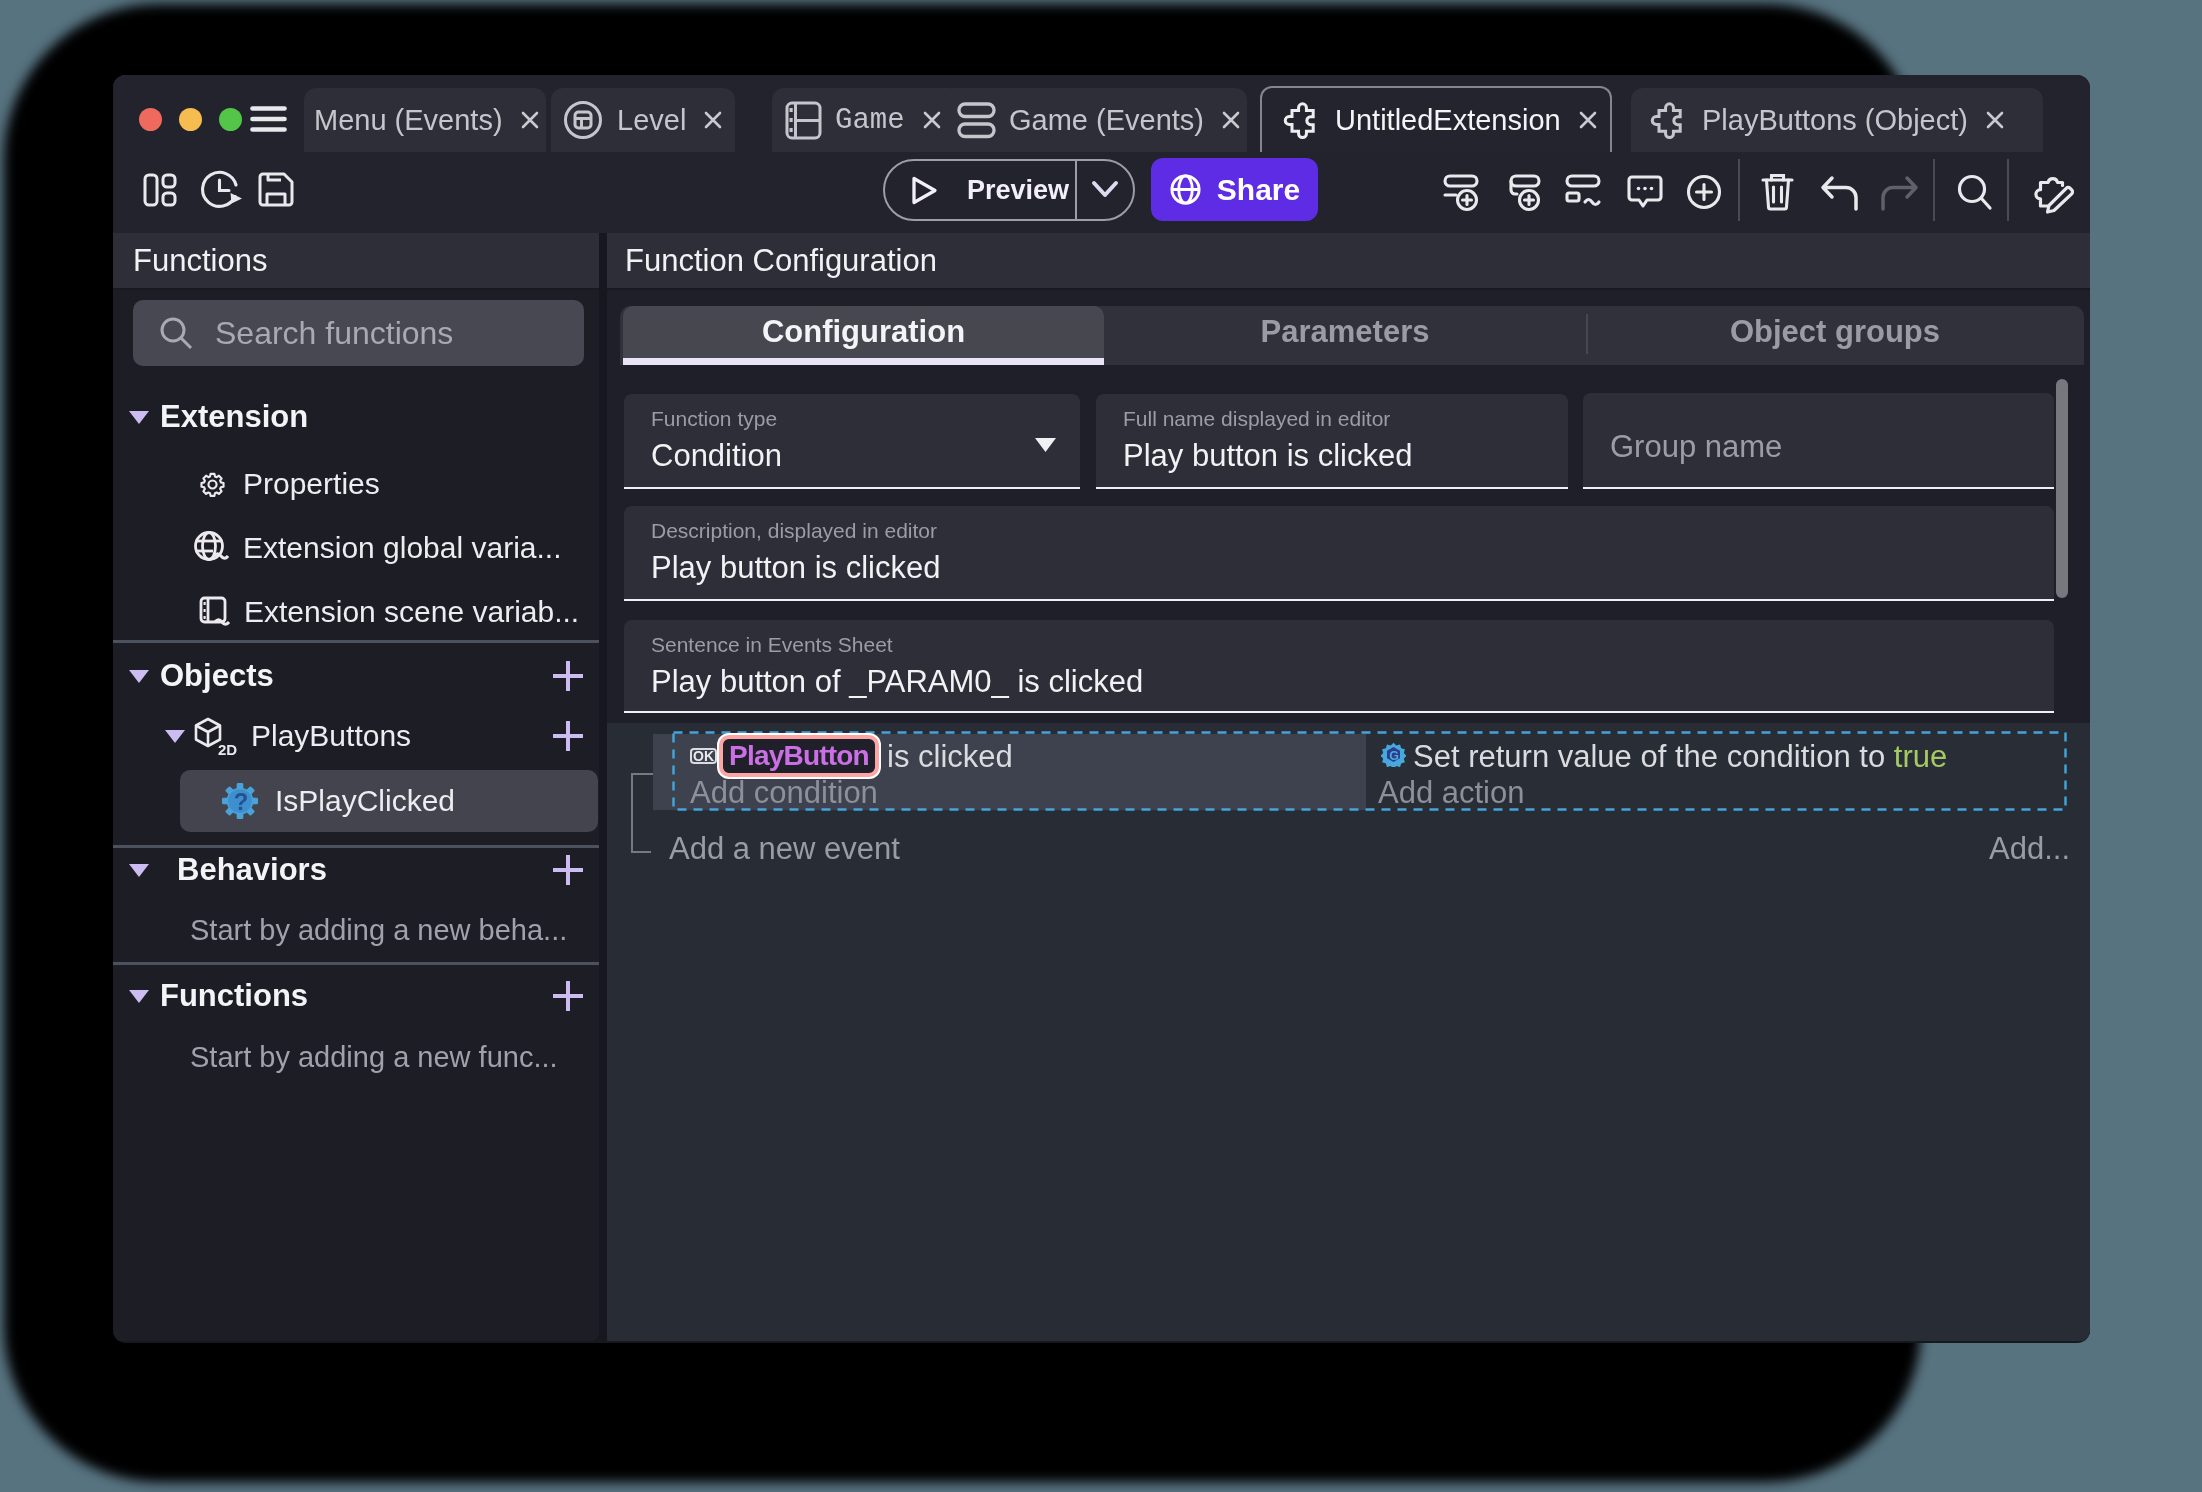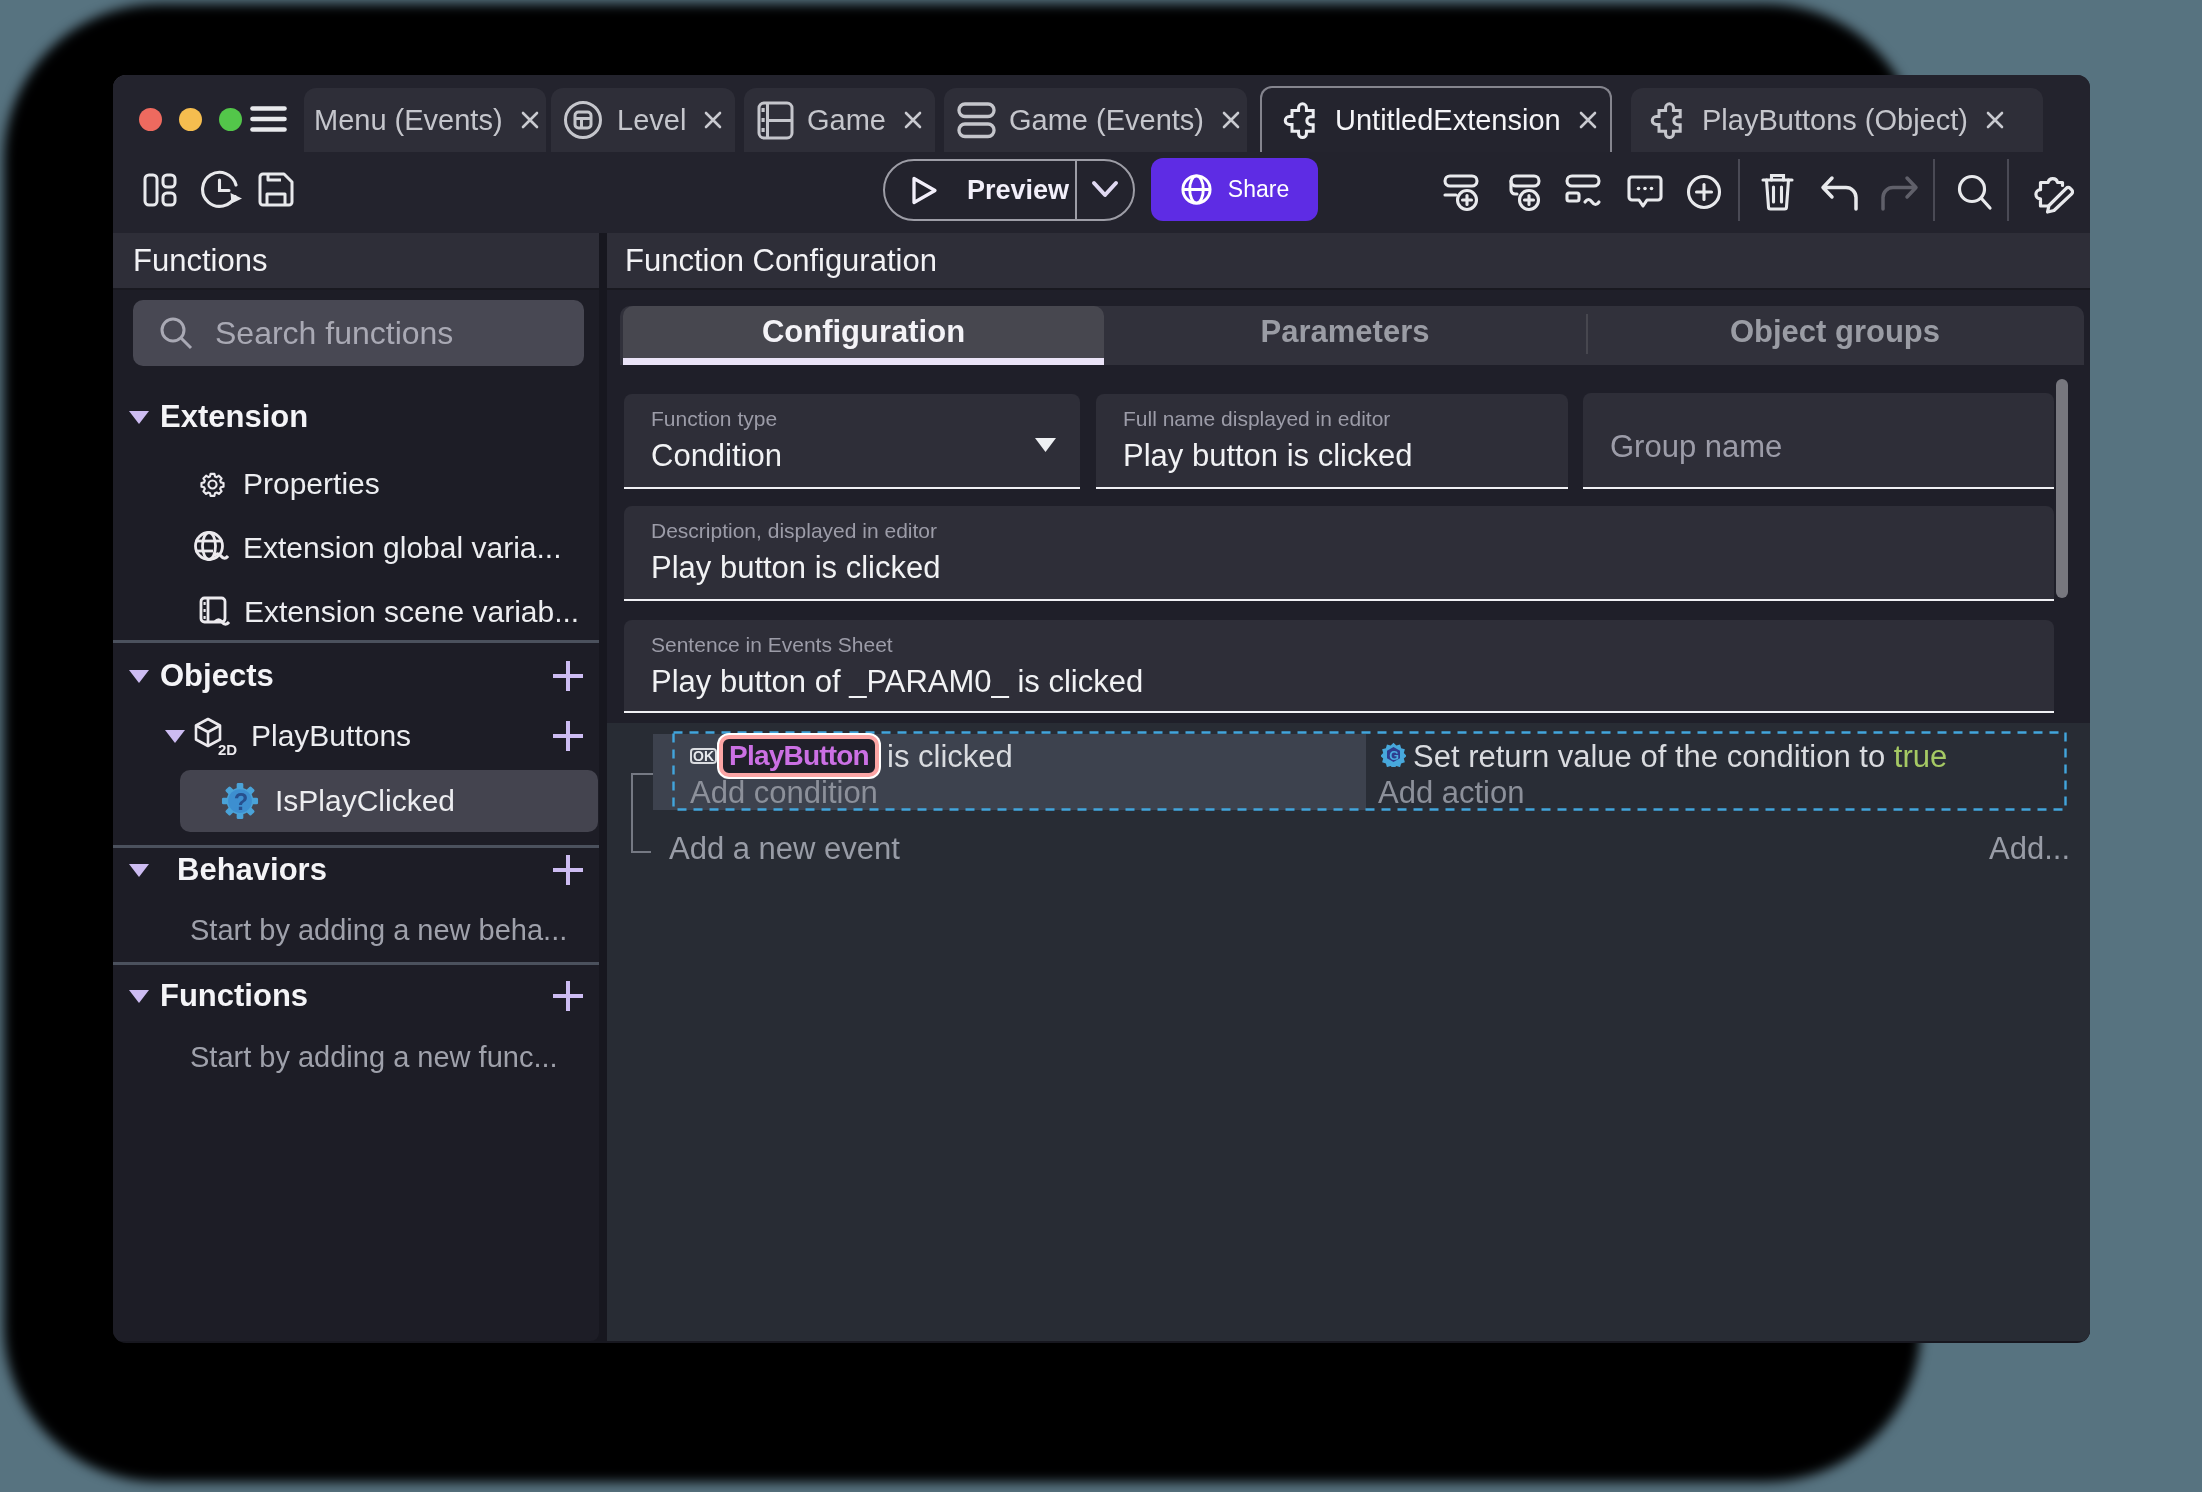--- a/index.html
+++ b/index.html
@@ -75,21 +75,21 @@
             <rect x="13" y="13" width="16" height="16" rx="3.5" fill="none" stroke="#c5c6cc" stroke-width="3"></rect>
             <line x1="14" y1="19.5" x2="28" y2="19.5" stroke="#c5c6cc" stroke-width="3"></line>
             <line x1="19.5" y1="20" x2="19.5" y2="28" stroke="#c5c6cc" stroke-width="3"></line>
           </svg>
         </span>
       Level<span class="x">
           <svg width="22" height="22" viewBox="0 0 22 22">
             <path d="M4 4 L18 18 M18 4 L4 18" stroke="#c9cad0" stroke-width="2.6" stroke-linecap="round"></path>
           </svg>
         </span></div>
-    <div class="tab" style="left:631px; width:191px; padding-left:13px;">
+    <div class="tab" style="left:659px; width:191px; padding-left:13px;font-family:Liberation Mono, monospace;">
       <span class="ticon">
           <svg width="37" height="39" viewBox="0 0 37 39">
             <rect x="2" y="2" width="33" height="35" rx="5" fill="none" stroke="#c5c6cc" stroke-width="3"></rect>
             <line x1="10.5" y1="2" x2="10.5" y2="37" stroke="#c5c6cc" stroke-width="3"></line>
             <rect x="4.5" y="7" width="3.2" height="4" fill="#c5c6cc"></rect>
             <rect x="4.5" y="17" width="3.2" height="4" fill="#c5c6cc"></rect>
             <rect x="4.5" y="27" width="3.2" height="4" fill="#c5c6cc"></rect>
             <line x1="10.5" y1="19.5" x2="35" y2="19.5" stroke="#c5c6cc" stroke-width="3"></line>
           </svg>
         </span>
@@ -165,21 +165,21 @@
         <path d="M3 3 L14 15 L25 3" fill="none" stroke="#e0d9f2" stroke-width="4" stroke-linecap="round" stroke-linejoin="round"></path>
       </svg>
     <div id="shareBtn">
       <svg width="33" height="33" viewBox="0 0 34 34">
           <g fill="none" stroke="#fff" stroke-width="3">
             <circle cx="17" cy="17" r="14"></circle>
             <ellipse cx="17" cy="17" rx="7" ry="14"></ellipse>
             <line x1="3" y1="17" x2="31" y2="17"></line>
           </g>
         </svg>
-      <span style="font-size:23px; font-weight:normal; margin-left:15px;">Share</span>
+      <span style="font-size:30px; font-weight:bold; margin-left:15px;">Share</span>
     </div>
 
     <svg class="tbicon" style="left:1330px; top:99px;" width="37" height="38" viewBox="0 0 37 38">
       <g fill="none" stroke="#e8e9ec" stroke-width="3.1" stroke-linecap="round">
         <rect x="2" y="2" width="32" height="10" rx="5"></rect>
         <path d="M2 21 h11"></path>
         <circle cx="24" cy="26" r="9.5"></circle>
           <line x1="24" y1="21.5" x2="24" y2="30.5"></line>
           <line x1="19.5" y1="26" x2="28.5" y2="26"></line>
       </g>

